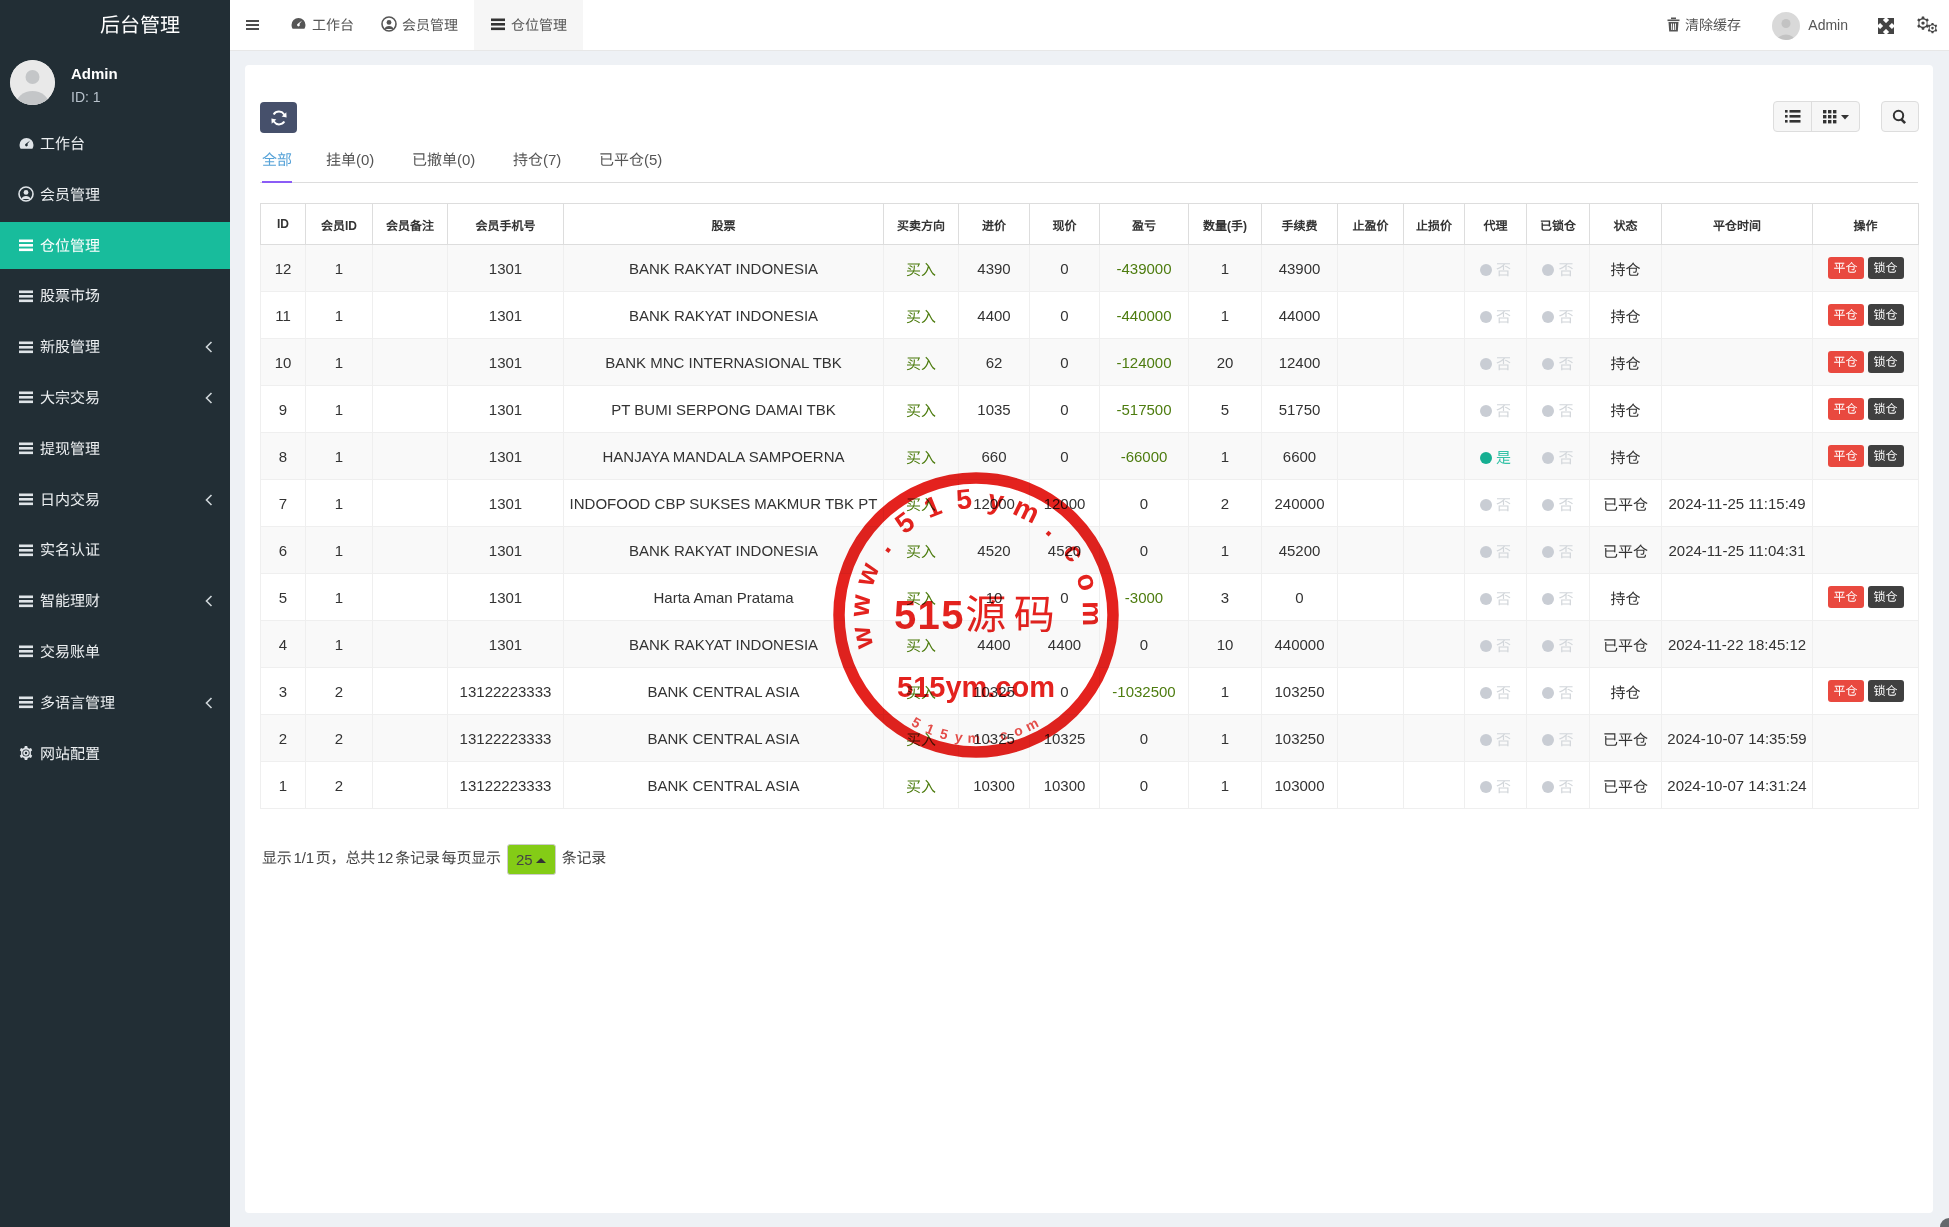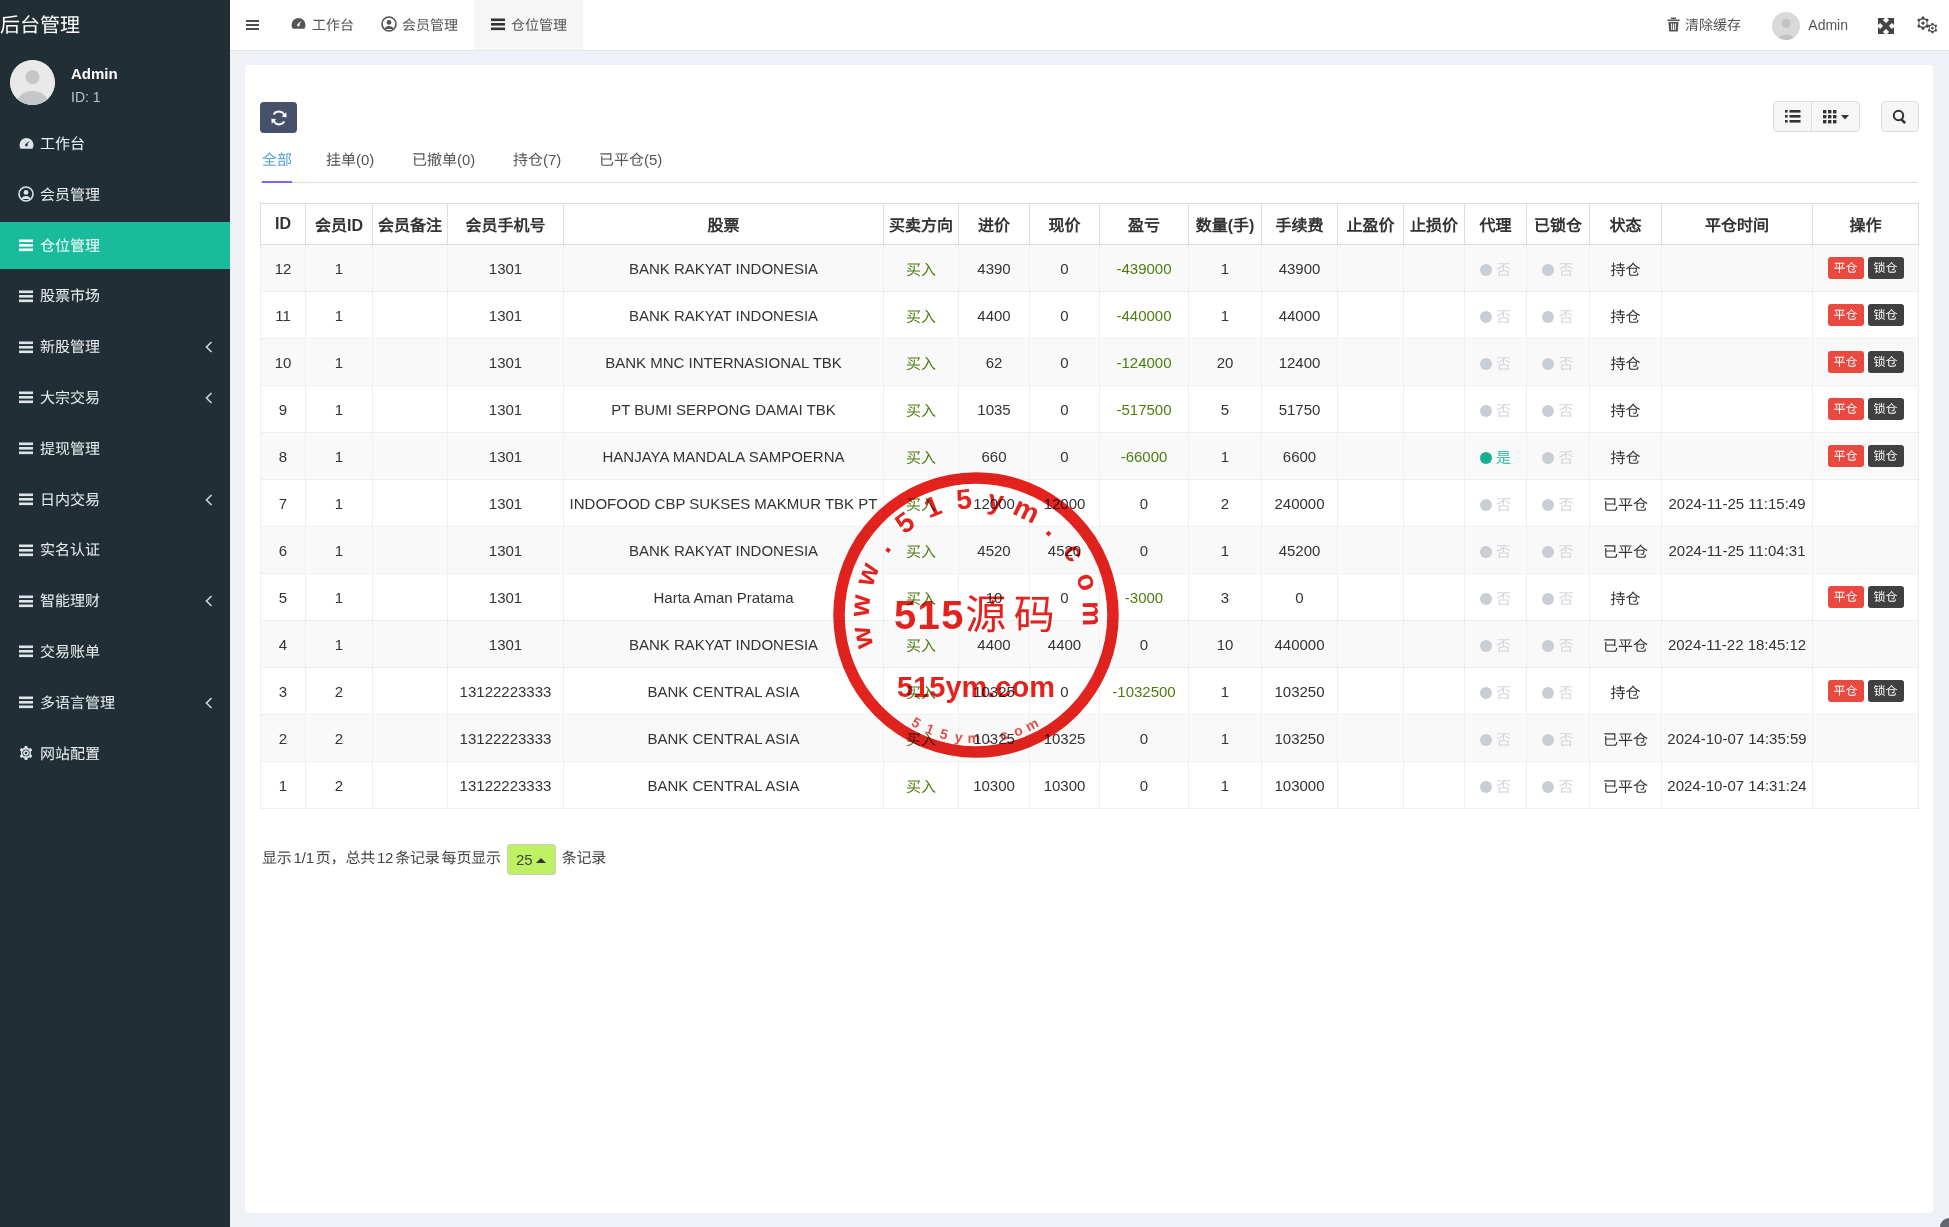--- a/index.html
+++ b/index.html
@@ -2,21 +2,21 @@
 <html lang="zh-CN"><head>
 <meta charset="utf-8">
 <title>后台管理</title>
 <style>
 * { margin:0; padding:0; box-sizing:border-box; }
 html,body { width:1949px; height:1227px; overflow:hidden; }
 body { font-family:"Liberation Sans", sans-serif; background:#eef1f5; position:relative; }
 
 
 .sidebar { position:absolute; left:0; top:0; width:230px; height:1227px; background:#222e35; z-index:5; }
-.brand { height:50px; line-height:50px; text-align:left; color:#ffffff; font-size:20px; padding-right:50px; }
+.brand { height:50px; line-height:50px; text-align:right; color:#ffffff; font-size:20px; padding-right:50px; }
 .userpanel { position:relative; height:70px; margin-top:0; }
 .userpanel .av { position:absolute; left:10px; top:10px; width:45px; height:45px; border-radius:50%; background:#e9e9e9; overflow:hidden; }
 .userpanel .av svg { display:block; }
 .userpanel .uname { position:absolute; left:71px; top:15px; color:#fff; font-weight:bold; font-size:15px; }
 .userpanel .uid { position:absolute; left:71px; top:39px; color:#b8c2cc; font-size:14px; }
 ul.menu { list-style:none; margin-top:0; padding-top:0; }
 ul.menu li { position:relative; height:47px; line-height:47px; margin-bottom:3.8px; color:#eceff1; font-size:15px; cursor:pointer; }
 ul.menu li .mi { position:absolute; left:18px; top:50%; margin-top:-8px; width:16px; height:16px; }
 ul.menu li .mi svg { display:block; }
 ul.menu li .mt { position:absolute; left:40px; top:0; }
@@ -39,35 +39,35 @@
 .btngrp { position:absolute; right:59px; top:0; width:87px; height:31px; border:1px solid #ddd; border-radius:4px; background:#f6f6f6; }
 .btngrp .sep { position:absolute; left:37px; top:0; width:1px; height:29px; background:#ddd; }
 .btn-search { position:absolute; right:0; top:0; width:38px; height:31px; border:1px solid #ddd; border-radius:4px; background:#f6f6f6; }
 
 .navtabs { position:absolute; left:15px; top:80px; width:1658px; height:38px; border-bottom:1px solid #ddd; }
 .navtabs .nt { position:absolute; top:0; height:38px; line-height:30px; font-size:15px; color:#555; }
 .navtabs .nt.on { color:#57a3d8; border-bottom:2px solid #8b5cf6; height:38px; }
 
 
 table.grid { position:absolute; left:15px; top:138px; border-collapse:collapse; table-layout:fixed; width:1658px; font-size:15px; color:#333; }
-table.grid th { font-weight:bold; height:41px; border:1px solid #ddd; text-align:center; padding:0; font-size:16px; }
+table.grid th { font-weight:bold; height:41px; border:1px solid #ddd; text-align:center; padding:0; font-size:12px; }
 table.grid td { height:47px; border:1px solid #efefef; border-top:1px solid #ddd; text-align:center; padding:0; overflow:hidden; white-space:nowrap; }
 table.grid tr.odd td { background:#f9f9f9; }
 .green { color:#4d7c0f; }
 .dotwrap { white-space:nowrap; }
 .dot { display:inline-block; width:12px; height:12px; border-radius:50%; background:#c9cdd4; vertical-align:-1px; margin-right:4px; }
 .dot.t { background:#16af92; }
 .graytxt { color:#d3d7db; }
 .tealtxt { color:#35c2a7; }
 .abtn { display:inline-block; width:36px; height:22px; line-height:22px; border-radius:3px; color:#fff; font-size:12px; text-align:center; }
 .abtn.red { background:#e9493f; margin-right:4px; }
 .abtn.blue { background:#404040; }
 
 .pgline { position:absolute; left:17px; top:777px; font-size:15px; color:#444; height:31px; line-height:31px; word-spacing:-2px; letter-spacing:-0.2px; }
-.pgbtn { display:inline-block; width:49px; height:31px; line-height:29px; border:1px solid #ccc; border-radius:3px; background:#bef264; text-align:center; margin:0 4px; vertical-align:middle; }
+.pgbtn { display:inline-block; width:49px; height:31px; line-height:29px; border:1px solid #ccc; border-radius:3px; background:#84cc16; text-align:center; margin:0 4px; vertical-align:middle; }
 .caret-up { display:inline-block; width:0; height:0; border-left:5px solid transparent; border-right:5px solid transparent; border-bottom:5px solid #333; vertical-align:2px; margin-left:4px; }
 
 
 .stamp { position:absolute; left:812.5px; top:452px; z-index:10; mix-blend-mode:multiply; }
 .corner { position:absolute; right:-9px; bottom:-9px; width:18px; height:18px; border-radius:50%; background:#64686c; z-index:20; }
 </style>
 </head>
 <body>
 
 <div class="sidebar">

